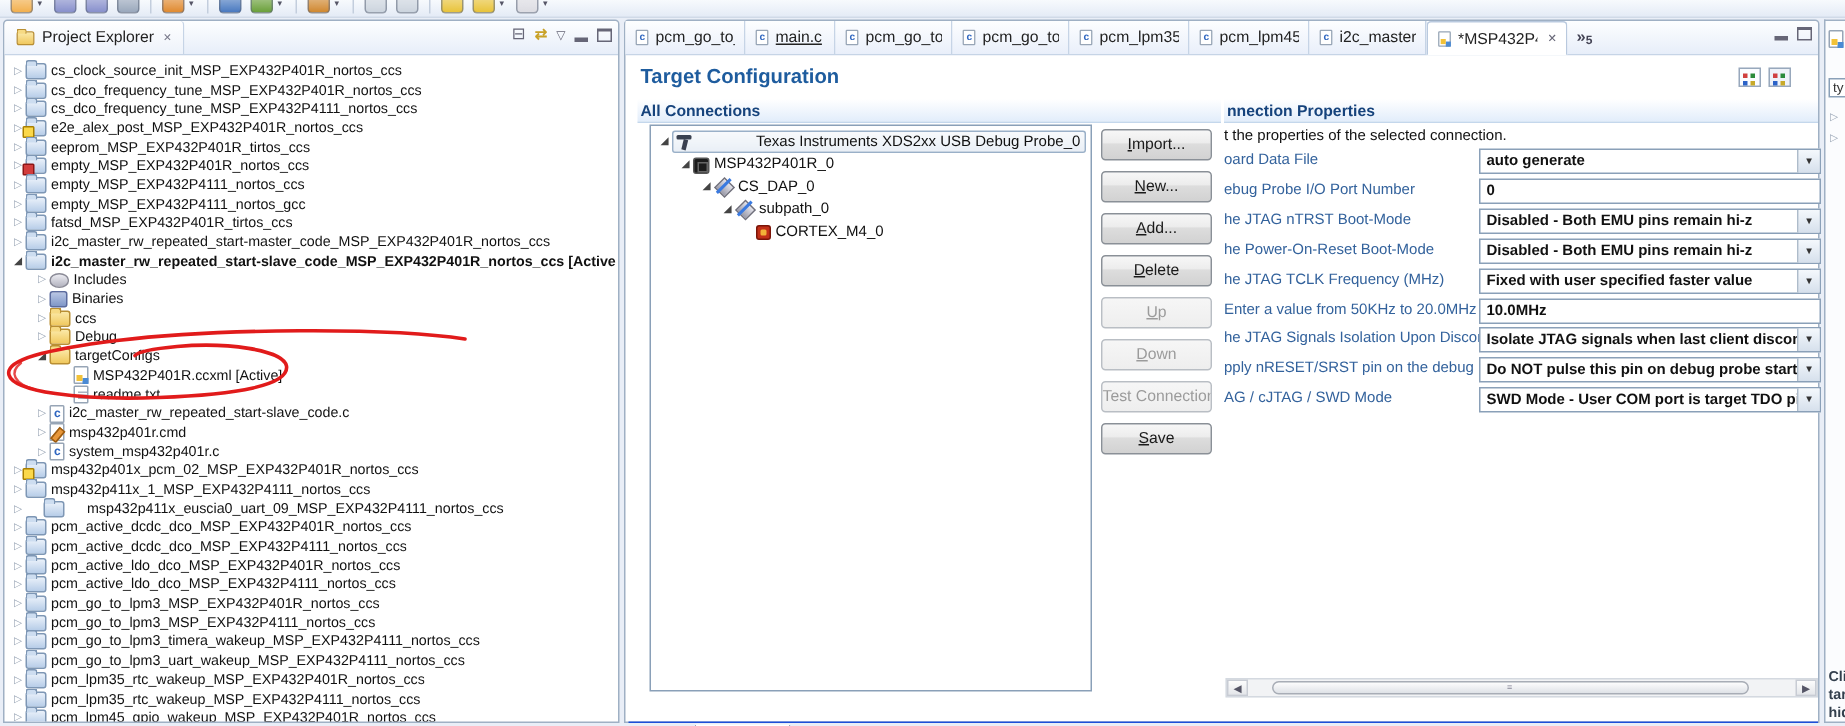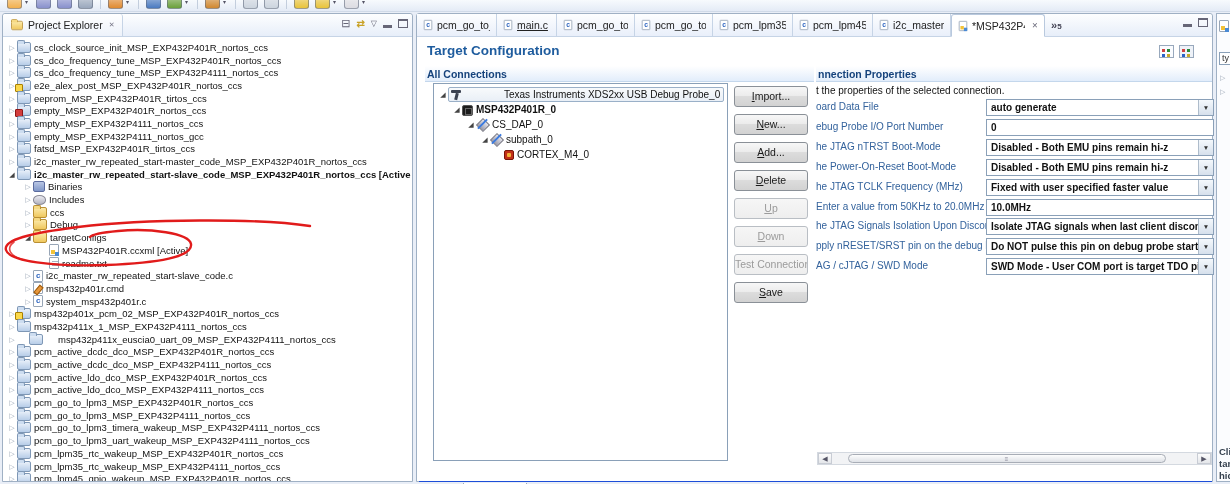--- a/index.html
+++ b/index.html
@@ -238,27 +238,27 @@
           <span class="pi pi-project"></span>
           <span class="plabel">i2c_master_rw_repeated_start-master_code_MSP_EXP432P401R_nortos_ccs</span>
         </div>
         <div class="prow" style="padding-left: 4px;">
           <span class="t-arrow exp">◢</span>
           <span class="pi pi-project"></span>
           <span class="plabel bold">i2c_master_rw_repeated_start-slave_code_MSP_EXP432P401R_nortos_ccs [Active - Debug]</span>
         </div>
         <div class="prow" style="padding-left: 20px;">
           <span class="t-arrow">▷</span>
+          <span class="pi pi-includes"></span>
+          <span class="plabel">Includes</span>
+        </div>
+        <div class="prow" style="padding-left: 20px;">
+          <span class="t-arrow">▷</span>
           <span class="pi pi-binaries"></span>
           <span class="plabel">Binaries</span>
-        </div>
-        <div class="prow" style="padding-left: 20px;">
-          <span class="t-arrow">▷</span>
-          <span class="pi pi-includes"></span>
-          <span class="plabel">Includes</span>
         </div>
         <div class="prow" style="padding-left: 20px;">
           <span class="t-arrow">▷</span>
           <span class="pi pi-folder"></span>
           <span class="plabel">ccs</span>
         </div>
         <div class="prow" style="padding-left: 20px;">
           <span class="t-arrow">▷</span>
           <span class="pi pi-folder"></span>
           <span class="plabel">Debug</span>
@@ -427,21 +427,21 @@
     <div id="ac-box">
         <div class="crow" style="padding-left: 4px;">
           <span class="t-arrow exp">◢</span>
           <span class="sel" style="display: flex; align-items: center; gap: 38px;">
             <span class="ci ci-probe"></span>
             <span>Texas Instruments XDS2xx USB Debug Probe_0</span>
           </span>
         </div>
         <div class="crow" style="padding-left: 18px;">
           <span class="t-arrow exp">◢</span>
-          <span style="display: flex; align-items: center; font-weight: bold;">
+          <span style="display: flex; align-items: center;">
             <span class="ci ci-chip"></span>
             <span>MSP432P401R_0</span>
           </span>
         </div>
         <div class="crow" style="padding-left: 32px;">
           <span class="t-arrow exp">◢</span>
           <span style="display: flex; align-items: center;">
             <span class="ci ci-dap"></span>
             <span>CS_DAP_0</span>
           </span>

